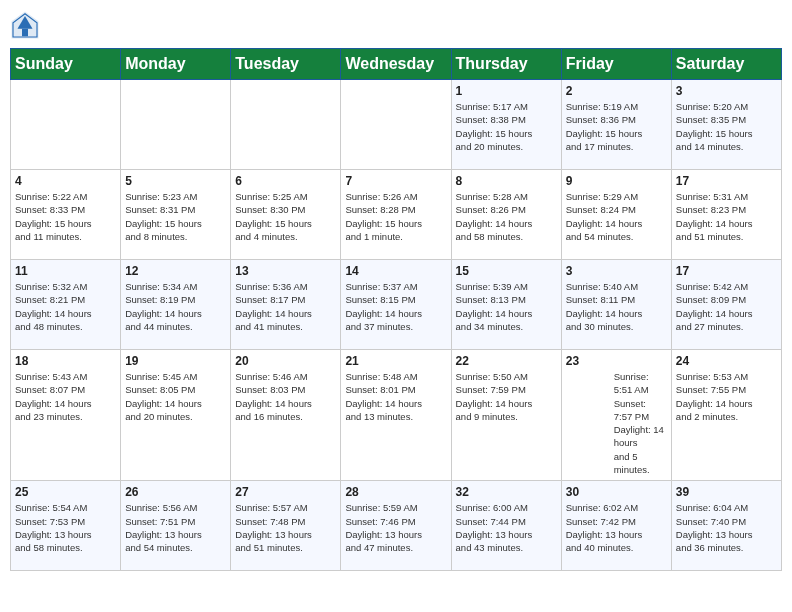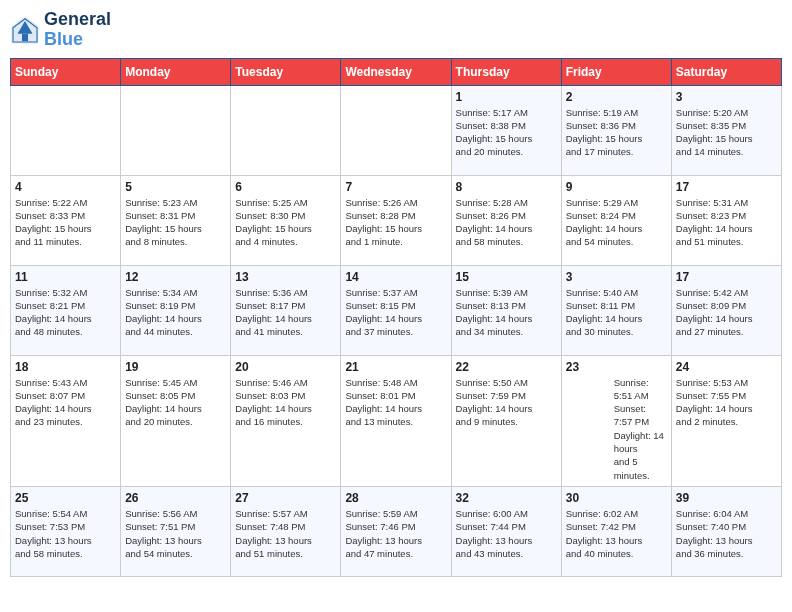--- a/index.html
+++ b/index.html
@@ -43,23 +43,23 @@
     .location {
       font-size: 15px;
       color: #333;
     }
     table {
       width: 100%;
       border-collapse: collapse;
       table-layout: fixed;
     }
     thead tr th {
-      background-color: #ef4444;
+      background-color: #15803d;
       color: white;
-      font-size: 12px;
+      font-size: 16px;
       font-weight: bold;
       padding: 6px 4px;
       text-align: left;
       border: 1px solid #1a5a9a;
     }
     tbody tr td {
       border: 1px solid #ccc;
       vertical-align: top;
       padding: 4px 4px;
       font-size: 10px;
@@ -90,24 +90,20 @@
 <body>
 
 <div class="header">
   <div class="logo">
     <svg class="logo-icon" viewBox="0 0 40 40">
       <polygon points="20,2 38,15 38,38 2,38 2,15" fill="#2a6db5" opacity="0.15"></polygon>
       <polygon points="20,5 36,17 36,36 4,36 4,17" fill="none" stroke="#2a6db5" stroke-width="1.5"></polygon>
       <polygon points="20,8 30,25 10,25" fill="#2a6db5"></polygon>
       <rect x="16" y="25" width="8" height="10" fill="#2a6db5"></rect>
     </svg>
-    <div class="logo-text">
-      <div>General</div>
-      <div style="color:#4a90d9;">Blue</div>
-    </div>
   </div>
   <div class="title-block">
     <div class="month-year"></div>
     <div class="location"></div>
   </div>
 </div>
 
 <table>
   <thead>
     <tr id="header-row">

